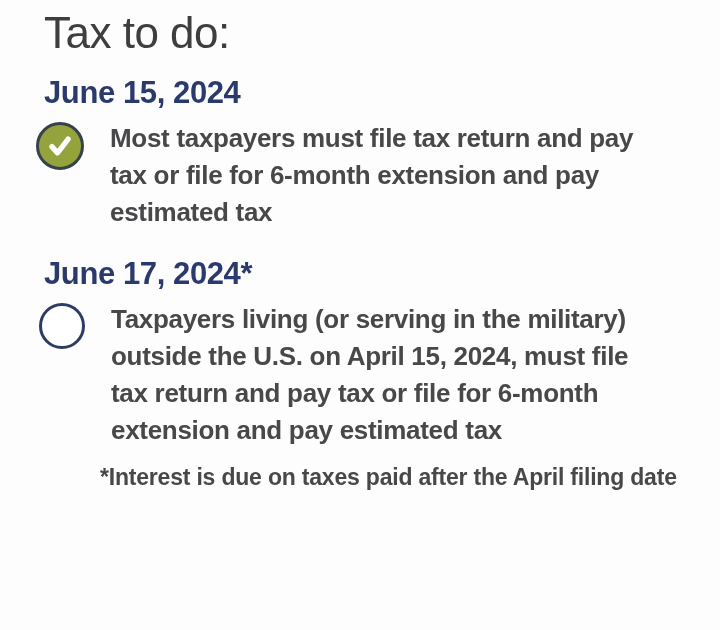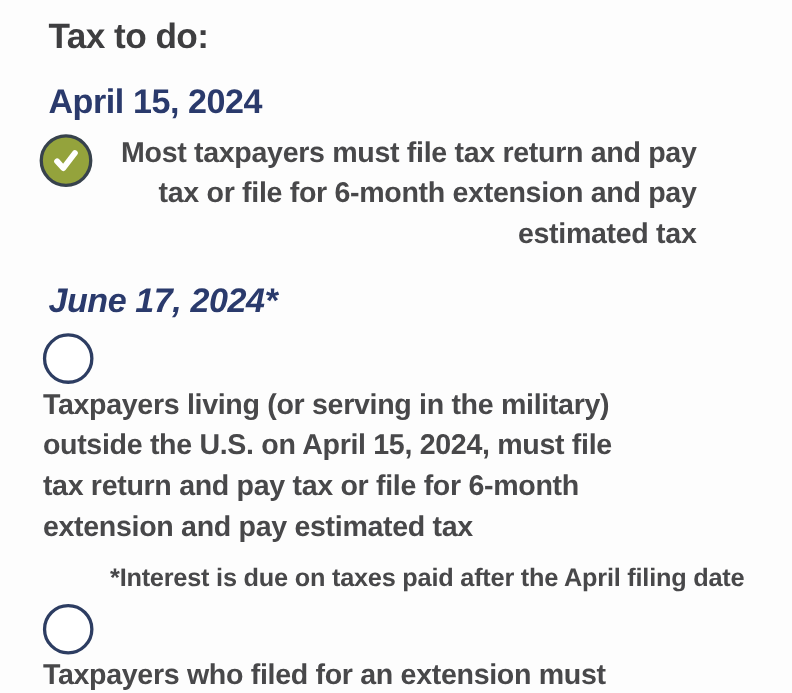--- a/index.html
+++ b/index.html
@@ -7,46 +7,46 @@
     width: 720px; height: 630px;
     overflow: hidden;
     background: var(--background, #fdfdfd);
     font-family: "Liberation Sans", sans-serif;
     -webkit-font-smoothing: antialiased;
   }
   .page { padding: 6px 0 0 44px; }
 
   h1.title {
     margin: 6px 0 0 0;
-    font-size: 32px;
+    font-size: 44px;
     line-height: 42px;
-    font-weight: 700;
+    font-weight: 400;
     letter-spacing: -0.5px;
     color: var(--title-text, #3e3e40);
   }
 
   h2.due-date {
     margin: 0;
     font-size: 31px;
     line-height: 38px;
     font-weight: 700;
     letter-spacing: -0.4px;
     color: var(--heading-navy, #2a3a6c);
   }
   .sec-april h2 { margin-top: 20px; }
-  .sec-june h2 { margin-top: 24px; font-style: italic; }
+  .sec-june h2 { margin-top: 24px; }
   .sec-october h2 { margin-top: 18px; }
 
   .row {
     display: flex;
     align-items: flex-start;
     margin-top: 8px;
   }
-  .row.checked-row { margin-left: -8px; text-align: right; }
-  .row.empty-row { margin-left: -5px; flex-direction: column; }
+  .row.checked-row { margin-left: -8px; }
+  .row.empty-row { margin-left: -5px; }
 
   .circle {
     flex: 0 0 auto;
     box-sizing: border-box;
     border-radius: 50%;
     margin-top: 2px;
     display: flex;
     align-items: center;
     justify-content: center;
     cursor: pointer;
@@ -86,21 +86,21 @@
   }
 </style>
 </head>
 <body>
 
 <div class="page">
 
   <h1 class="title">Tax to do:</h1>
 
   <section class="sec-april">
-    <h2 class="due-date">April 15, 2024</h2>
+    <h2 class="due-date">June 15, 2024</h2>
     <div class="row checked-row">
       <span class="circle checked" role="checkbox" aria-checked="true">
         <svg class="check-svg" width="30" height="30" viewBox="0 0 24 24">
           <path d="M5.5 12.5 L10 17.5 L18.5 6.5" fill="none" stroke="#ffffff" stroke-width="4.2" stroke-linecap="round" stroke-linejoin="round"></path>
         </svg>
       </span>
       <p class="item-text">Most taxpayers must file tax return and pay
 tax or file for 6-month extension and pay
 estimated tax</p>
     </div>
@@ -112,20 +112,15 @@
       <span class="circle empty" role="checkbox" aria-checked="false"></span>
       <p class="item-text">Taxpayers living (or serving in the military)
 outside the U.S. on April 15, 2024, must file
 tax return and pay tax or file for 6-month
 extension and pay estimated tax</p>
     </div>
     <p class="footnote">*Interest is due on taxes paid after the April filing date</p>
   </section>
 
   <section class="sec-october">
-    <div class="row empty-row">
-      <span class="circle empty" role="checkbox" aria-checked="false"></span>
-      <p class="item-text">Taxpayers who filed for an extension must
-file tax return and pay any additional tax</p>
-    </div>
   </section>
 
 </div>
 
 </body></html>

